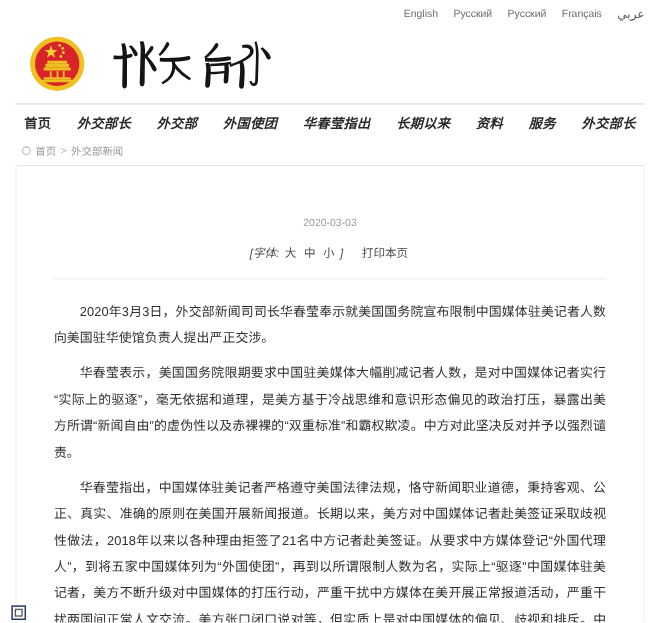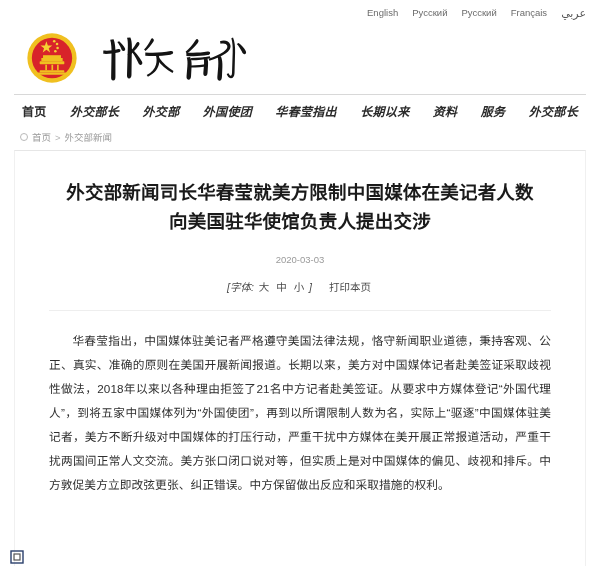--- a/index.html
+++ b/index.html
@@ -279,36 +279,37 @@
 
   <div class="breadcrumb">
     <span class="home-dot"></span>
     <a href="#">首页</a>
     <span class="sep">&gt;</span>
     <span>外交部新闻</span>
   </div>
 
   <div class="card">
 
-    <h1 class="article-title">外交部新闻司长华春莹就美方限制中国媒体在美记者人数向美国驻华使馆负责人提出交涉</h1>
 
     <div class="article-date">2020-03-03</div>
 
     <div class="article-tools">
       <span class="fs-label">[字体:</span>
       <a href="#">大</a>
       <a href="#">中</a>
       <a href="#">小</a>
       <span class="fs-label">]</span>
       <a href="#" class="print">打印本页</a>
     </div>
 
     <hr class="rule">
 
     <div class="article-body">
+      <p>2020年3月3日，外交部新闻司司长华春莹奉示就美国国务院宣布限制中国媒体驻美记者人数向美国驻华使馆负责人提出严正交涉。</p>
+      <p>华春莹表示，美国国务院限期要求中国驻美媒体大幅削减记者人数，是对中国媒体记者实行“实际上的驱逐”，毫无依据和道理，是美方基于冷战思维和意识形态偏见的政治打压，暴露出美方所谓“新闻自由”的虚伪性以及赤裸裸的“双重标准”和霸权欺凌。中方对此坚决反对并予以强烈谴责。</p>
       <p>华春莹指出，中国媒体驻美记者严格遵守美国法律法规，恪守新闻职业道德，秉持客观、公正、真实、准确的原则在美国开展新闻报道。长期以来，美方对中国媒体记者赴美签证采取歧视性做法，2018年以来以各种理由拒签了21名中方记者赴美签证。从要求中方媒体登记“外国代理人”，到将五家中国媒体列为“外国使团”，再到以所谓限制人数为名，实际上“驱逐”中国媒体驻美记者，美方不断升级对中国媒体的打压行动，严重干扰中方媒体在美开展正常报道活动，严重干扰两国间正常人文交流。美方张口闭口说对等，但实质上是对中国媒体的偏见、歧视和排斥。中方敦促美方立即改弦更张、纠正错误。中方保留做出反应和采取措施的权利。</p>
     </div>
   </div>
 
   <div class="corner-icon">
     <svg viewBox="0 0 14 14" width="14" height="14" aria-hidden="true">
       <rect x="1" y="1" width="12" height="12" fill="none" stroke="#2a3f6b" stroke-width="1.4"></rect>
       <rect x="4" y="4" width="6" height="6" fill="none" stroke="#555" stroke-width="1.2"></rect>
     </svg>
   </div>

